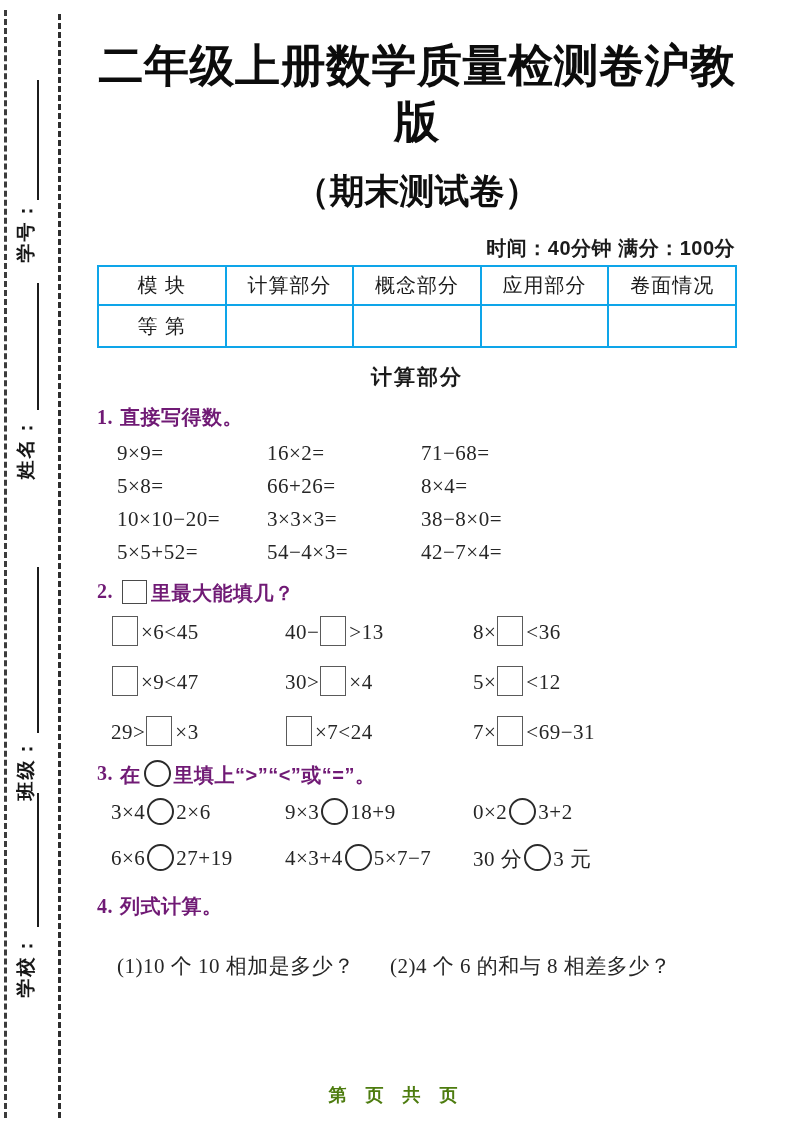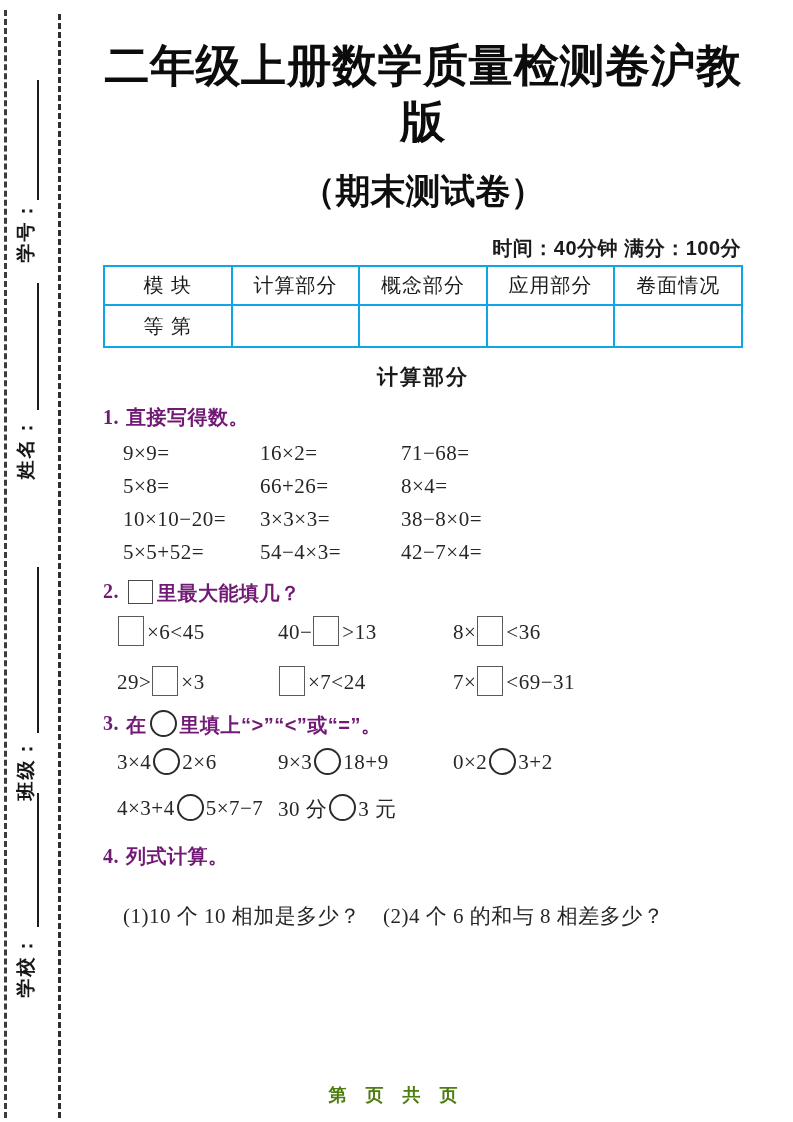--- a/index.html
+++ b/index.html
@@ -16,42 +16,42 @@
   .margin-line { position:absolute; left:37px; width:2px; background:#1c1c1c; }
   .mf1-line { top:80px;  height:120px; }
   .mf2-line { top:283px; height:127px; }
   .mf3-line { top:567px; height:166px; }
   .mf4-line { top:793px; height:134px; }
   .margin-label { position:absolute; left:26px; transform:translate(-50%,-50%) rotate(-90deg);
                   white-space:nowrap; font-size:19px; font-weight:600; letter-spacing:2px; color:#161616; }
   .mf1-label { top:231px; } .mf2-label { top:448px; } .mf3-label { top:769px; } .mf4-label { top:966px; }
 
   
-  .content { position:absolute; left:103px; top:0; width:640px; }
+  .content { position:absolute; left:97px; top:0; width:640px; }
 
   .title { margin-top:38px; text-align:center; font-size:45px; line-height:56px; font-weight:900; letter-spacing:0.5px; color:#0c0c0c; }
   .subtitle { margin-top:20px; text-align:center; font-size:35px; line-height:42px; font-weight:800; color:#0e0e0e; }
   .meta { margin-top:24px; text-align:right; font-size:20px; line-height:24px; font-weight:600; letter-spacing:0.5px; padding-right:2px; }
 
   table.score-table { margin-top:5px; width:100%; border-collapse:collapse; table-layout:fixed; }
   table.score-table td { border:2px solid #0ea5e9; text-align:center; font-size:20px; font-weight:400; letter-spacing:1px;margin-left:36px; }
   table.score-table tr.r1 td { height:39px; }
   table.score-table tr.r2 td { height:42px; }
 
   .section-title { margin-top:16px; text-align:center; font-size:21px; line-height:26px; font-weight:700; letter-spacing:2px; }
 
   .q-header { font-size:20px; line-height:30px; font-weight:700; letter-spacing:0.5px; color:#701a75; }
   .q-num { font-family:"Liberation Serif","DejaVu Serif",serif; font-weight:700; margin-right:7px; font-size:20px; }
   .q1 .q-header { margin-top:12px; }
   .q2 .q-header { margin-top:8px;  }
   .q3 .q-header { margin-top:0px;  }
   .q4 .q-header { margin-top:10px; }
   .q1 .rows { margin-top:4px; }
 
-  .expr-row { display:grid; align-items:center; }
+  .expr-row { display:grid; align-items:center;gap:13px; }
   .g3a { grid-template-columns:137px 141px 1fr; padding-left:20px; height:33px; }
   .g3b { grid-template-columns:161px 175px 1fr; padding-left:14px; }
   .q2 .expr-row { height:50px; }
   .q3 .expr-row { height:46px; }
   .g2  { grid-template-columns:260px 1fr; padding-left:20px; height:34px;margin-top:28px; }
 
   .expr-cell { font-family:"Liberation Serif","DejaVu Serif",serif; font-size:21px; letter-spacing:0.5px;
                color:#262626; white-space:nowrap; }
   .expr-text { vertical-align:middle; }
 
@@ -144,38 +144,44 @@
       <div class="q-header">
         <span class="q-num">2.</span><span class="q-prompt" id="q2-prompt"><span class="blank-box sm"></span><span class="expr-text">里最大能填几？</span></span>
       </div>
       <div class="rows" id="q2-rows">
           <div class="expr-row g3b">
             <span class="expr-cell"><span class="blank-box"></span><span class="expr-text">×6&lt;45</span></span>
             <span class="expr-cell"><span class="expr-text">40−</span><span class="blank-box"></span><span class="expr-text">&gt;13</span></span>
             <span class="expr-cell"><span class="expr-text">8×</span><span class="blank-box"></span><span class="expr-text">&lt;36</span></span>
           </div>
           <div class="expr-row g3b">
+            <span class="expr-cell"><span class="blank-box"></span><span class="expr-text">×9&lt;47</span></span>
+            <span class="expr-cell"><span class="expr-text">30&gt;</span><span class="blank-box"></span><span class="expr-text">×4</span></span>
+            <span class="expr-cell"><span class="expr-text">5×</span><span class="blank-box"></span><span class="expr-text">&lt;12</span></span>
+          </div>
+          <div class="expr-row g3b">
             <span class="expr-cell"><span class="expr-text">29&gt;</span><span class="blank-box"></span><span class="expr-text">×3</span></span>
             <span class="expr-cell"><span class="blank-box"></span><span class="expr-text">×7&lt;24</span></span>
             <span class="expr-cell"><span class="expr-text">7×</span><span class="blank-box"></span><span class="expr-text">&lt;69−31</span></span>
           </div>
         </div>
     </div>
 
     <div class="q3">
       <div class="q-header">
         <span class="q-num">3.</span><span class="q-prompt" id="q3-prompt"><span class="expr-text">在</span><span class="blank-circle sm"></span><span class="expr-text">里填上“&gt;”“&lt;”或“=”。</span></span>
       </div>
       <div class="rows" id="q3-rows">
           <div class="expr-row g3b">
             <span class="expr-cell"><span class="expr-text">3×4</span><span class="blank-circle"></span><span class="expr-text">2×6</span></span>
             <span class="expr-cell"><span class="expr-text">9×3</span><span class="blank-circle"></span><span class="expr-text">18+9</span></span>
             <span class="expr-cell"><span class="expr-text">0×2</span><span class="blank-circle"></span><span class="expr-text">3+2</span></span>
           </div>
           <div class="expr-row g3b">
+            <span class="expr-cell"><span class="expr-text">6×6</span><span class="blank-circle"></span><span class="expr-text">27+19</span></span>
             <span class="expr-cell"><span class="expr-text">4×3+4</span><span class="blank-circle"></span><span class="expr-text">5×7−7</span></span>
             <span class="expr-cell"><span class="expr-text">30 分</span><span class="blank-circle"></span><span class="expr-text">3 元</span></span>
           </div>
         </div>
     </div>
 
     <div class="q4">
       <div class="q-header">
         <span class="q-num">4.</span><span class="q-prompt">列式计算。</span>
       </div>

